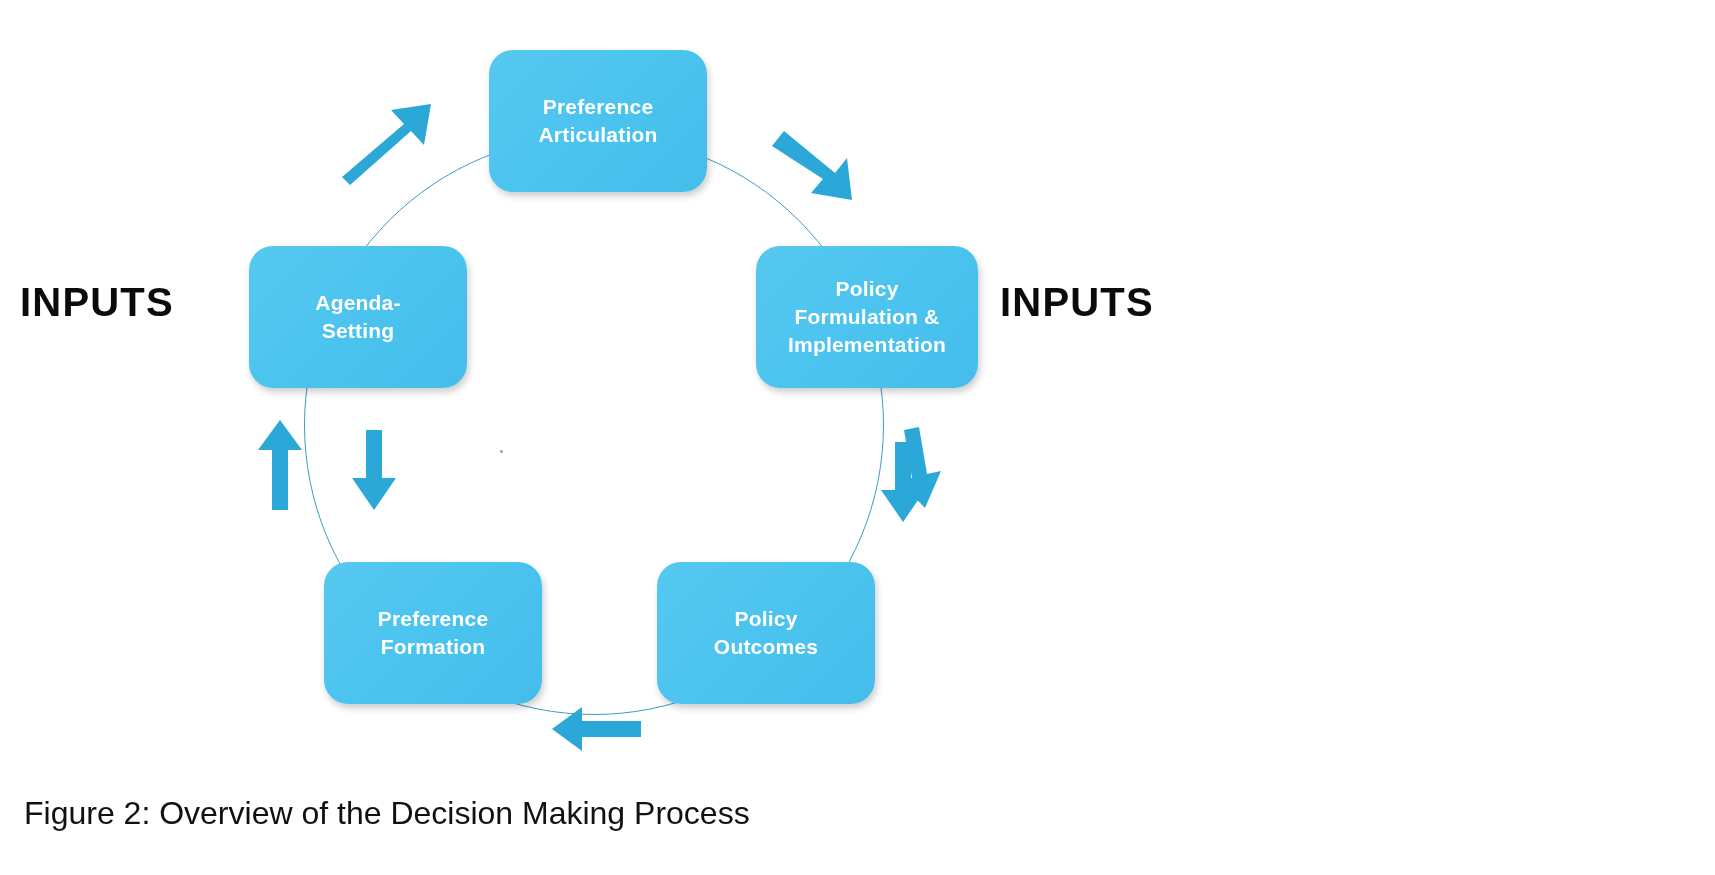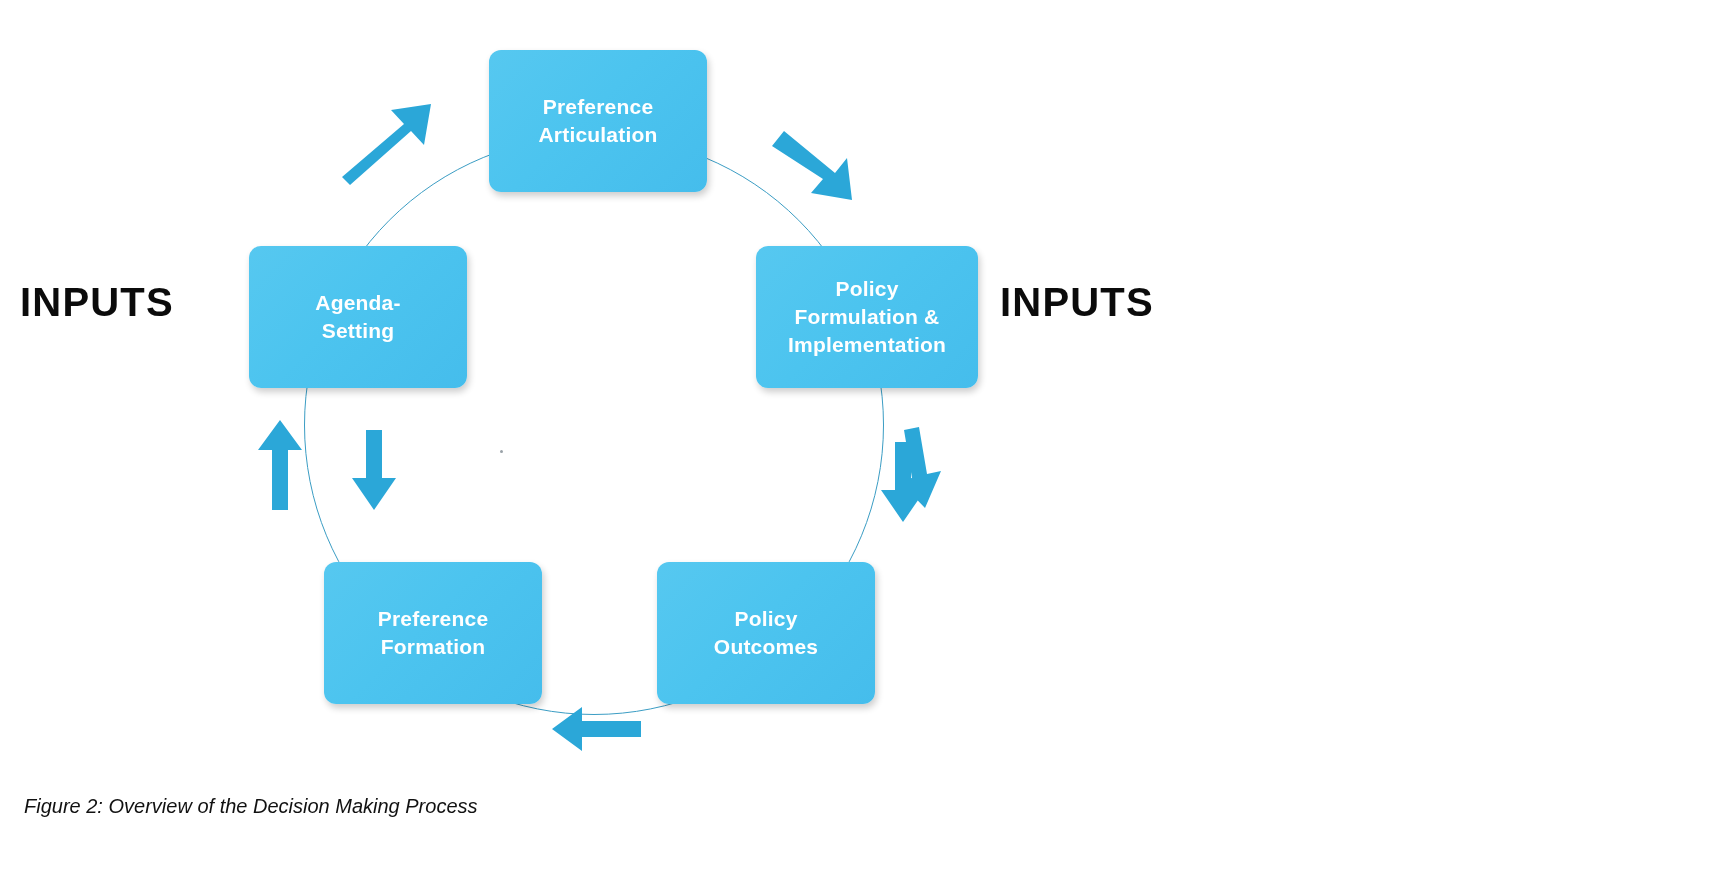--- a/index.html
+++ b/index.html
@@ -30,21 +30,21 @@
     width: 580px;
     height: 580px;
     border-radius: 50%;
     border: 1.6px solid #3b9dc4;
     box-sizing: border-box;
   }
 
   
   .node {
     position: absolute;
-    border-radius: 12px;
+    border-radius: 24px;
     background: linear-gradient(135deg, #56c8f0 0%, #4cc4ef 45%, #45bdec 100%);
     box-shadow: 2px 4px 7px rgba(0,0,0,0.20);
     color: #ffffff;
     display: flex;
     align-items: center;
     justify-content: center;
     text-align: center;
     font-weight: bold;
     font-size: 21px;
     line-height: 1.33;
@@ -71,22 +71,21 @@
     white-space: nowrap;
   }
   #label-inputs  { left: 20px;  top: 280px; }
   #label-outputs { left: 1000px; top: 280px; }
 
   
   #figure-caption {
     position: absolute;
     left: 24px;
     top: 795px;
-    font-size: 20px;
-    font-style: italic;
+    font-size: 32px;
     color: #111111;
     white-space: nowrap;
   }
 
   
   #arrow-layer {
     position: absolute;
     left: 0; top: 0;
     width: 1715px;
     height: 875px;

